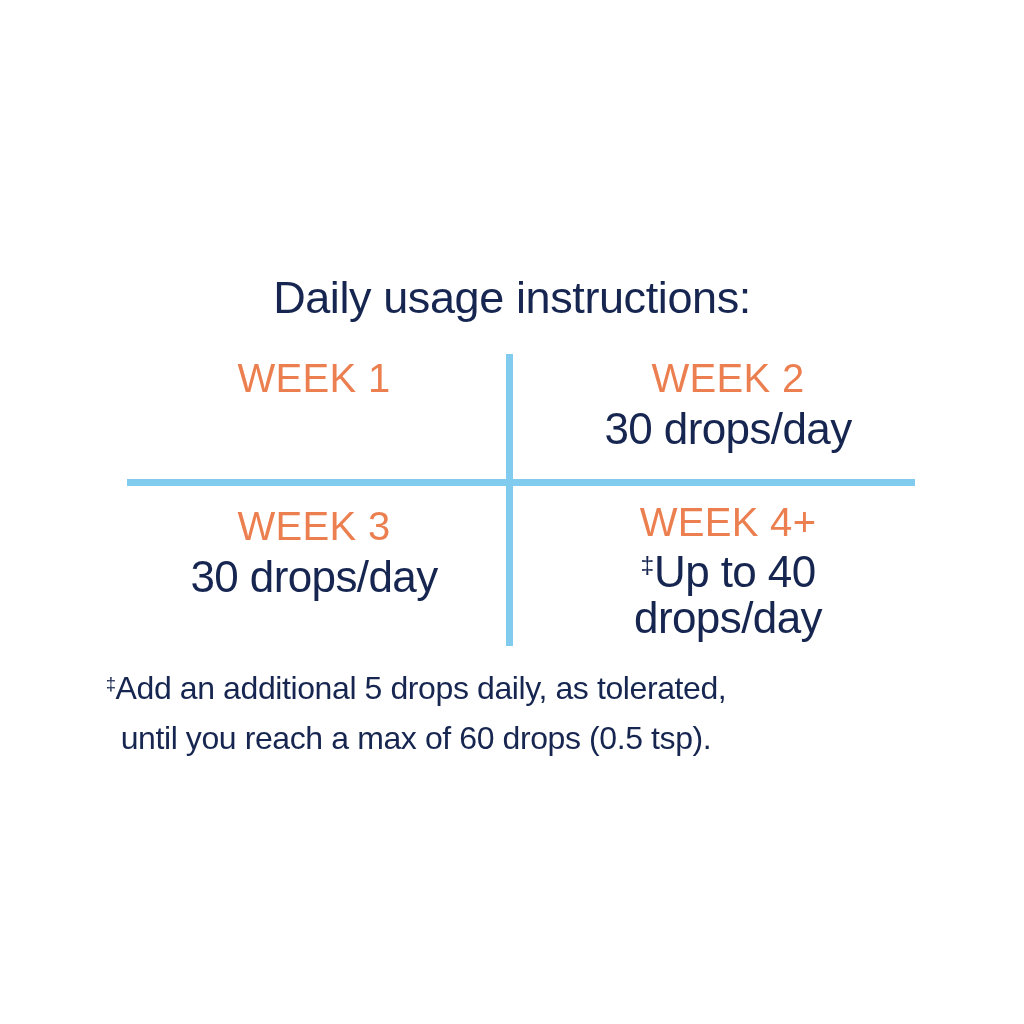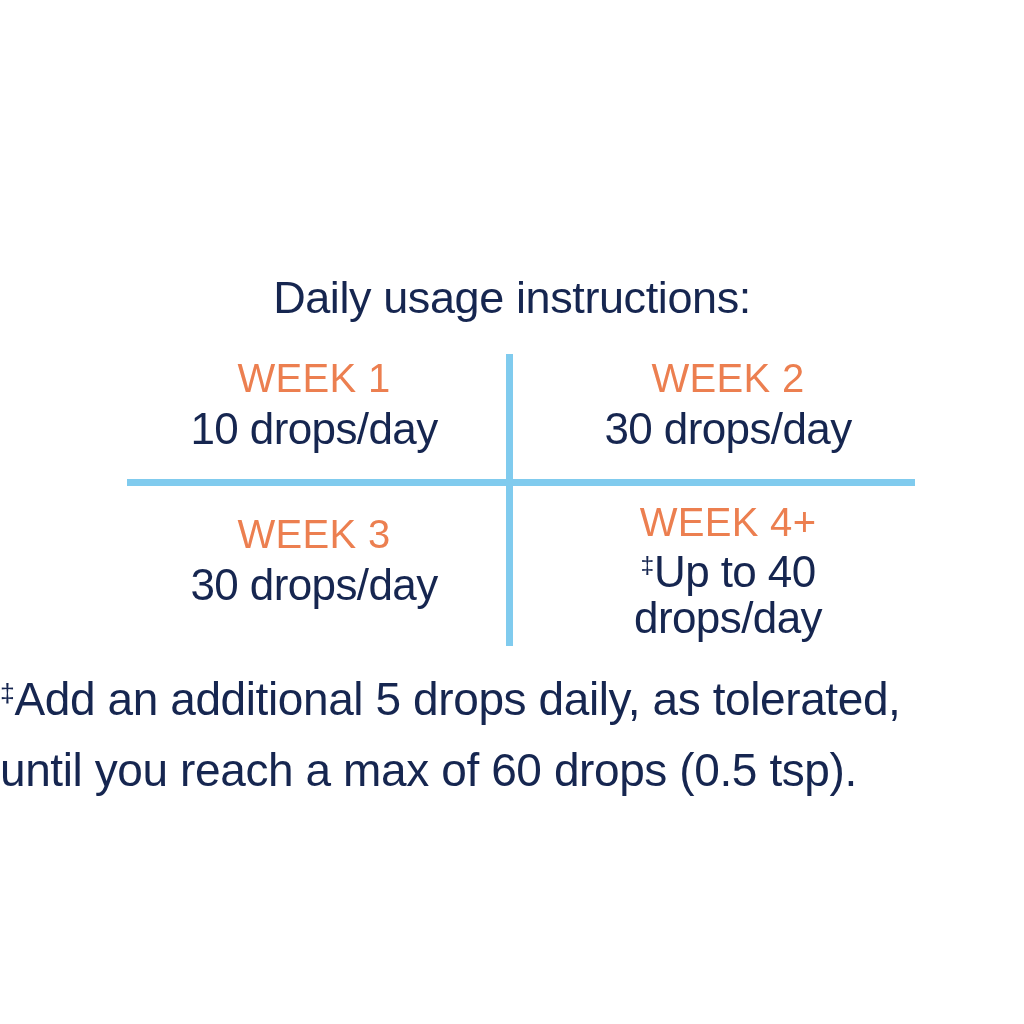--- a/index.html
+++ b/index.html
@@ -47,21 +47,21 @@
     height: 296px;
   }
 
   .cell {
     position: absolute;
     width: 374px;
     text-align: center;
   }
   .cell-tl { left: 0px;   top: 4px;   }
   .cell-tr { left: 414px; top: 4px;   }
-  .cell-bl { left: 0px;   top: 160px; }
+  .cell-bl { left: 0px;   top: 152px; }
   .cell-br { left: 414px; top: 148px; }
 
   .week-label {
     color: #ec7f50;
     font-size: 40px;
     font-weight: 400;
     letter-spacing: 0.3px;
     line-height: 1.12;
     white-space: nowrap;
   }
@@ -104,21 +104,21 @@
   }
 
   
   .footnote {
     position: absolute;
     left: 0;
     top: 664px;
     width: 832px;
     text-align: center;
     color: #162650;
-    font-size: 46px;
+    font-size: 32px;
     font-weight: 400;
     letter-spacing: -0.4px;
     line-height: 1.55;
   }
   .footnote .line { white-space: nowrap; }
   .footnote .sup {
     font-size: 0.58em;
     vertical-align: 0.5em;
   }
 </style>
@@ -129,21 +129,20 @@
 
   <div class="title">Daily usage instructions:</div>
 
   <div class="rule-h"></div>
   <div class="rule-v"></div>
 
   <div class="grid">
 
     <div class="cell cell-tl">
       <div class="week-label">WEEK 1</div>
-      <div class="dose">10 drops/day</div>
     </div>
 
     <div class="cell cell-tr">
       <div class="week-label">WEEK 2</div>
       <div class="dose">30 drops/day</div>
     </div>
 
     <div class="cell cell-bl">
       <div class="week-label">WEEK 3</div>
       <div class="dose">30 drops/day</div>

